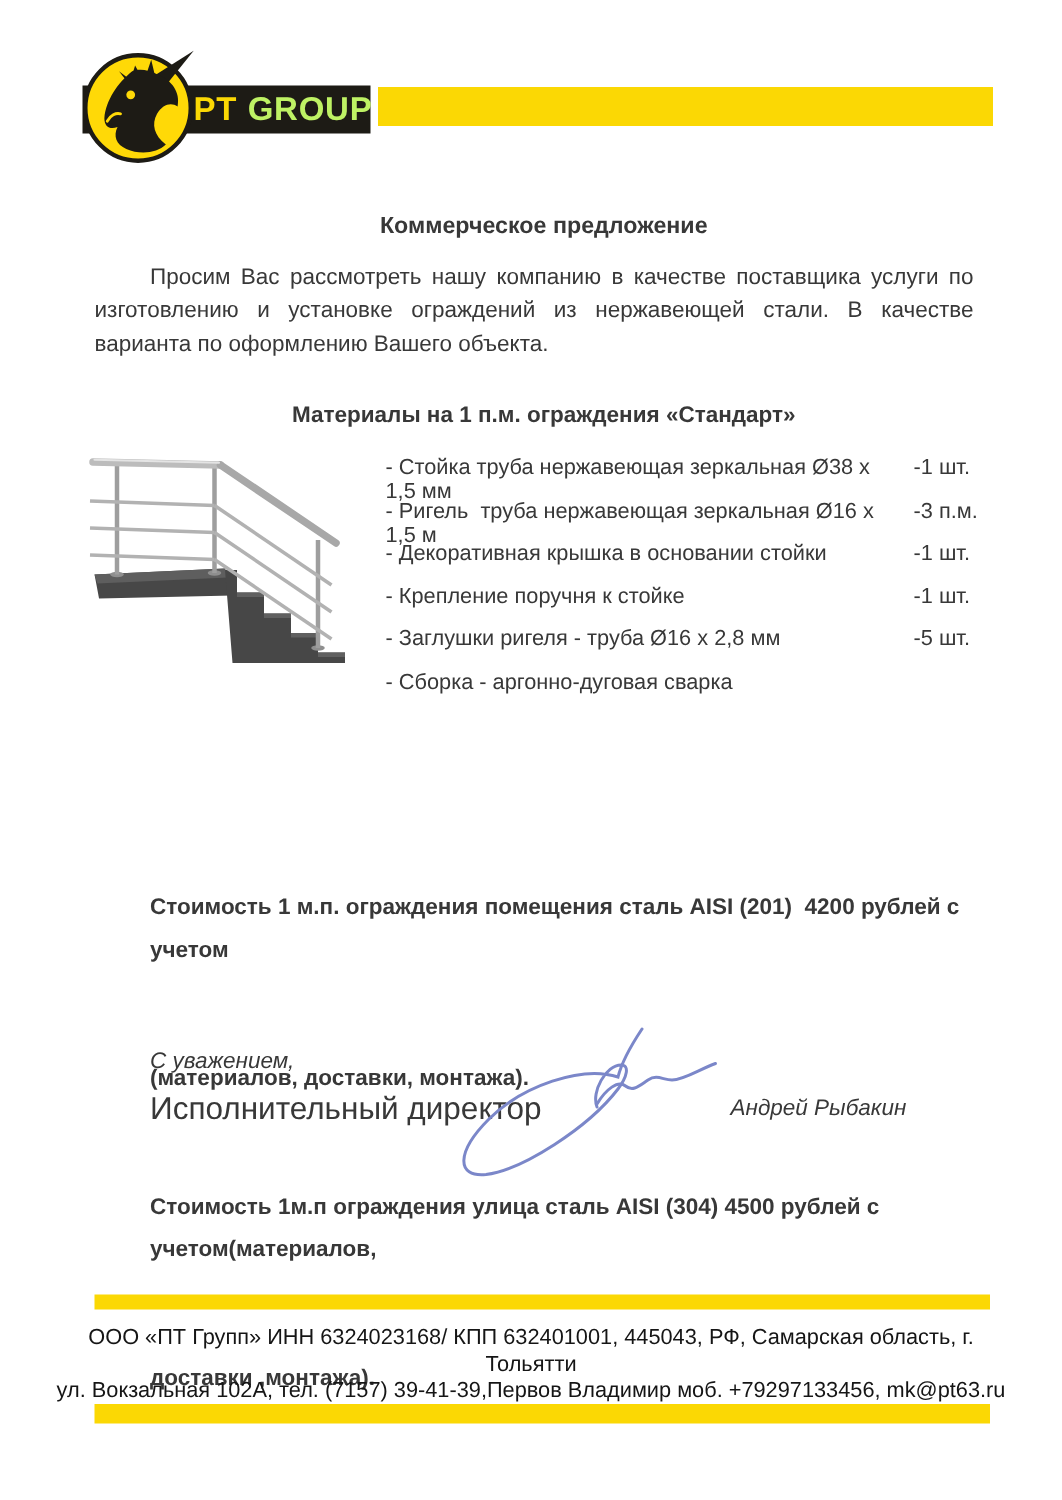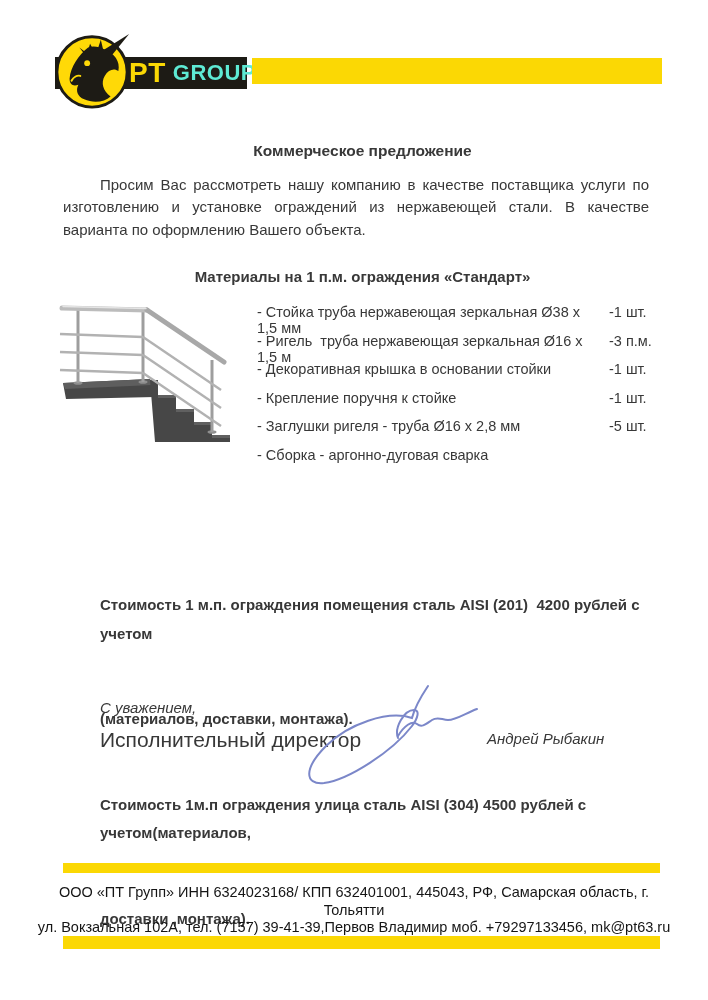--- a/index.html
+++ b/index.html
@@ -5,22 +5,22 @@
   html,body{margin:0;padding:0;background:#ffffff;}
   .page{
     position:relative;width:708px;height:1000px;background:#ffffff;overflow:hidden;
     color:#383838;font-family:"Liberation Sans",sans-serif;
   }
   
   .brand-bar{
     position:absolute;left:55px;top:57px;width:192px;height:32px;background:#1d1b15;
     display:flex;align-items:center;padding-left:74px;box-sizing:border-box;
   }
-  .brand-pt{font-size:28px;font-weight:900;color:#fbd804;letter-spacing:.5px;margin-right:7px;}
-  .brand-group{font-size:22px;font-weight:700;color:#5eead4;letter-spacing:.5px;}
+  .brand-pt{font-size:22px;font-weight:900;color:#fbd804;letter-spacing:.5px;margin-right:7px;}
+  .brand-group{font-size:22px;font-weight:700;color:#bef264;letter-spacing:.5px;}
   .logo-circle{position:absolute;left:52px;top:30px;width:82px;height:82px;}
   .bar-yellow-top{position:absolute;left:252px;top:58px;width:410px;height:26px;background:#fbd804;}
   
   .doc-title{position:absolute;left:63px;top:130px;width:599px;text-align:center;
     font-size:15.5px;font-weight:bold;margin-top:12px;}
   .intro{position:absolute;left:63px;top:174px;width:586px;font-size:15px;line-height:22.4px;
     text-align:justify;text-indent:37px;}
   .materials-heading{position:absolute;left:63px;top:268px;width:599px;text-align:center;
     font-size:15px;font-weight:bold;}
   .railing-illustration{position:absolute;left:58px;top:296px;width:175px;height:148px;}

